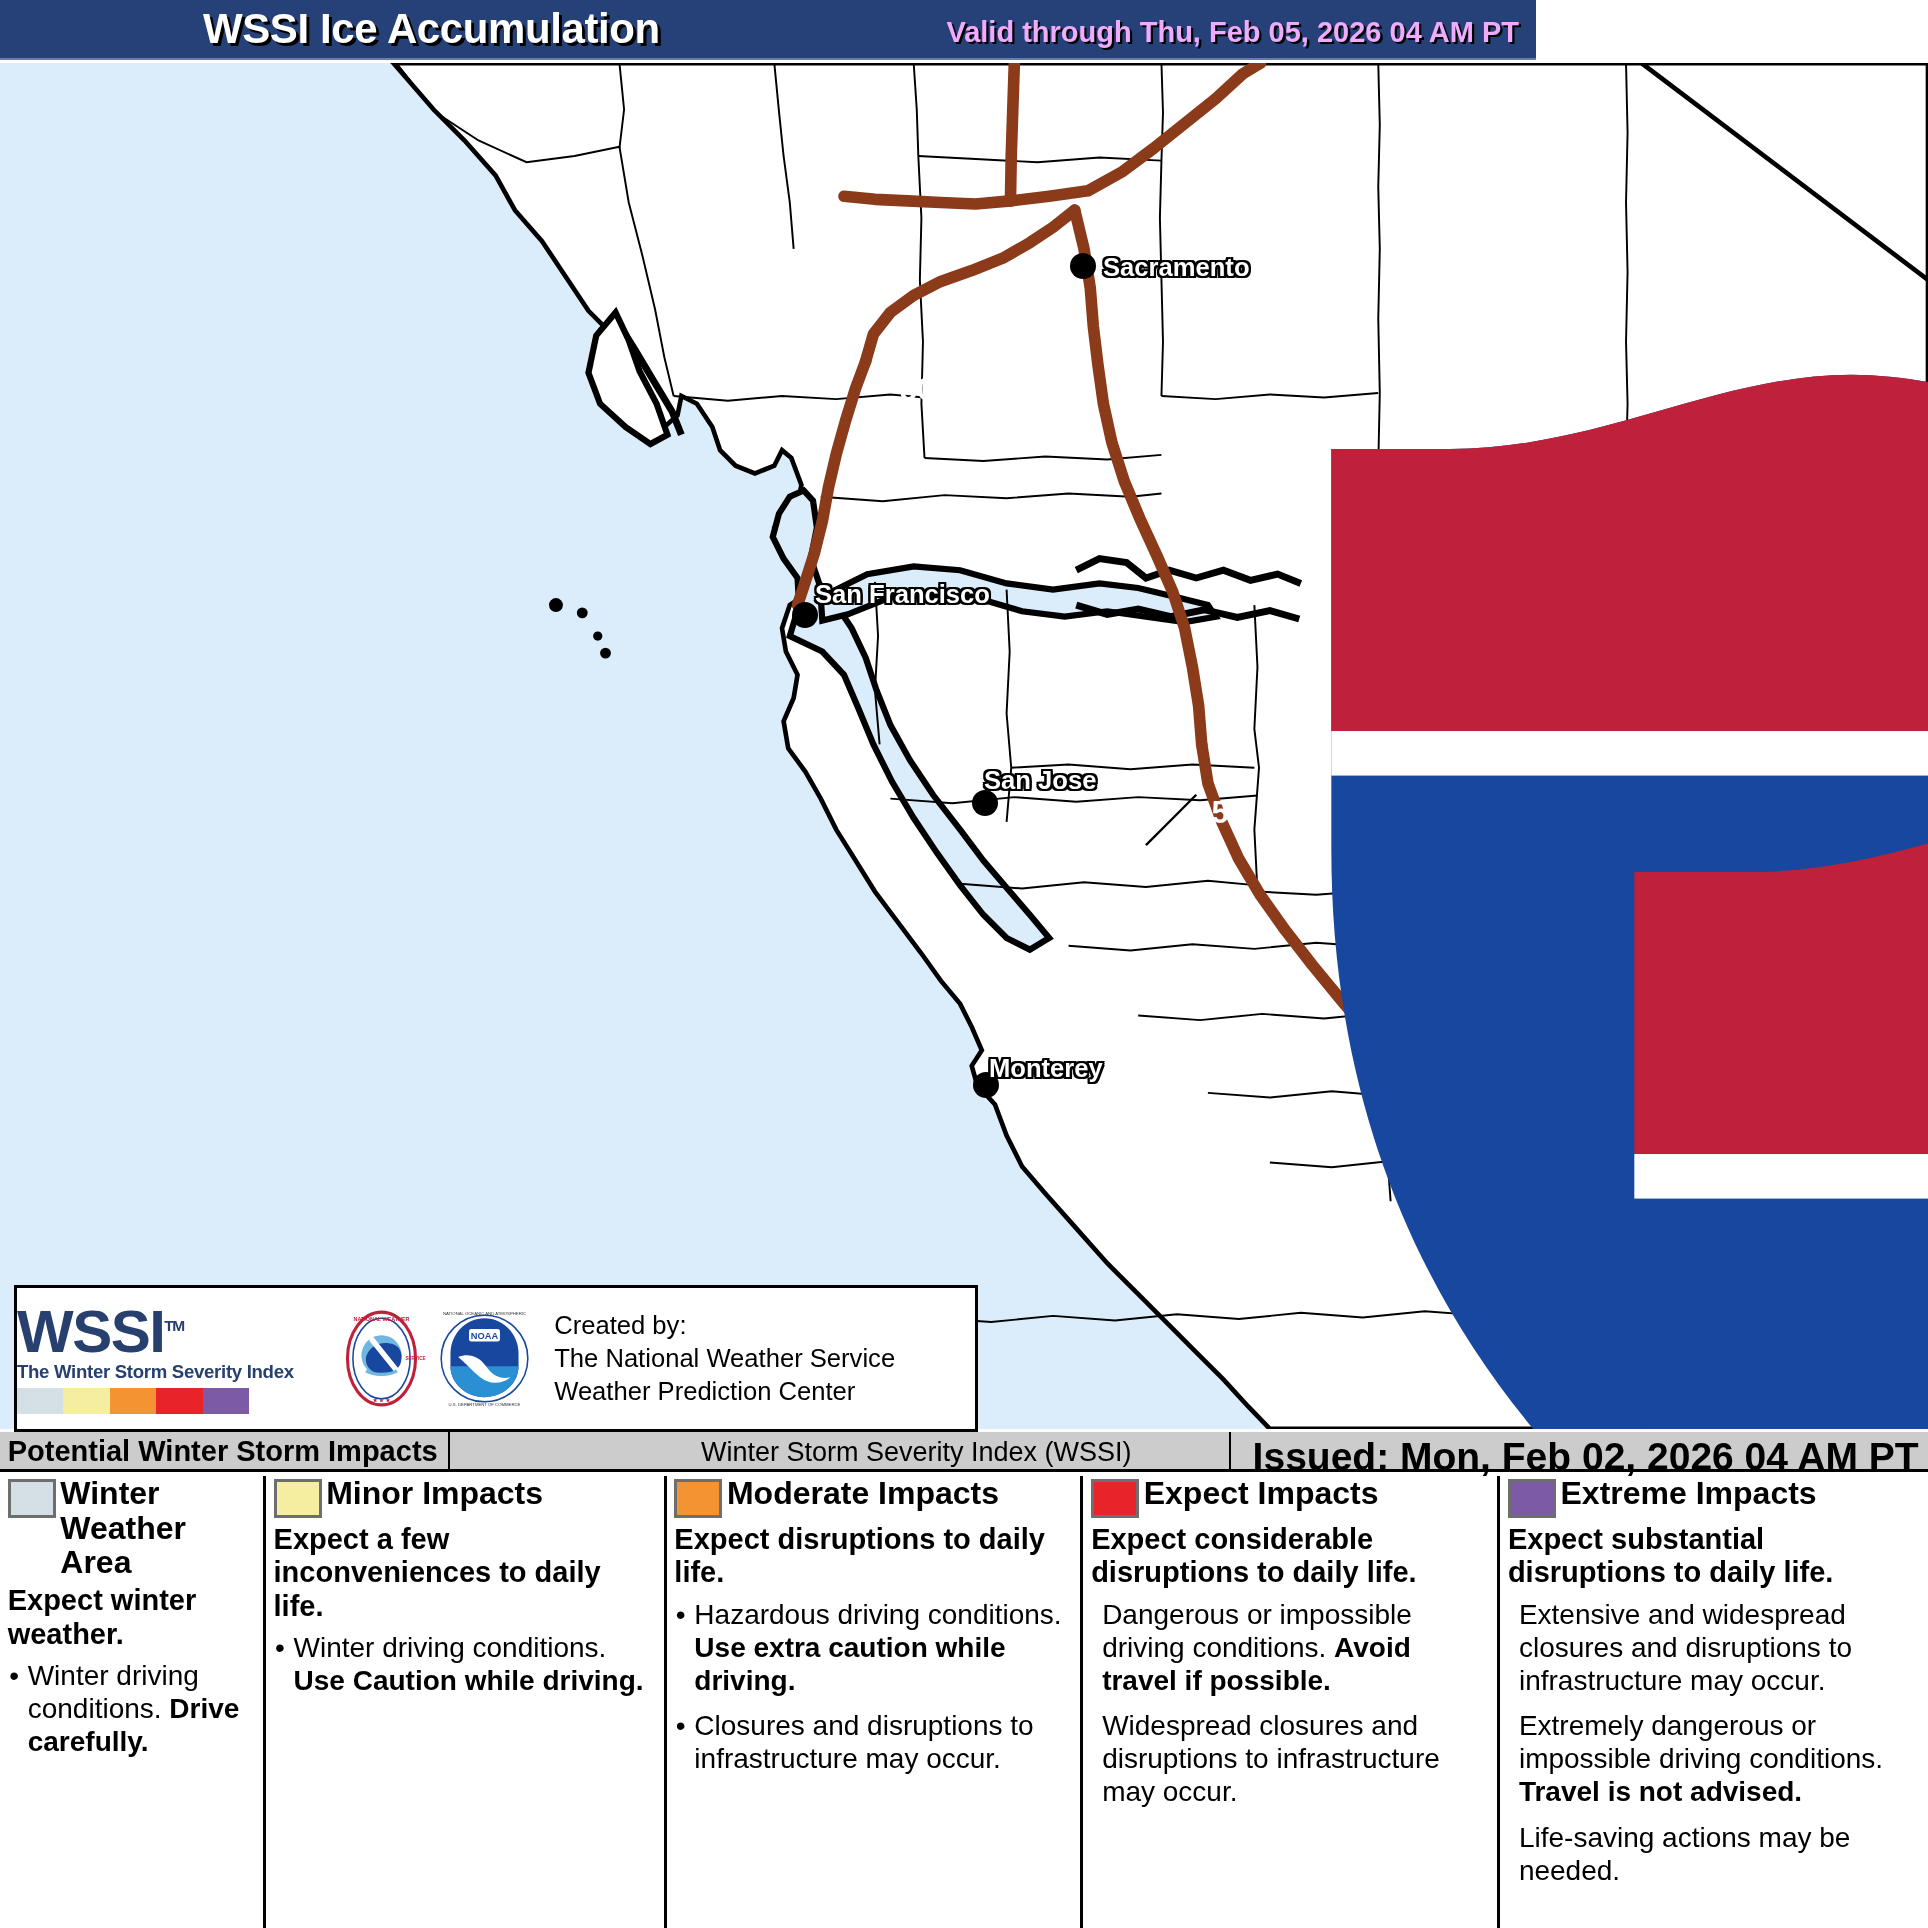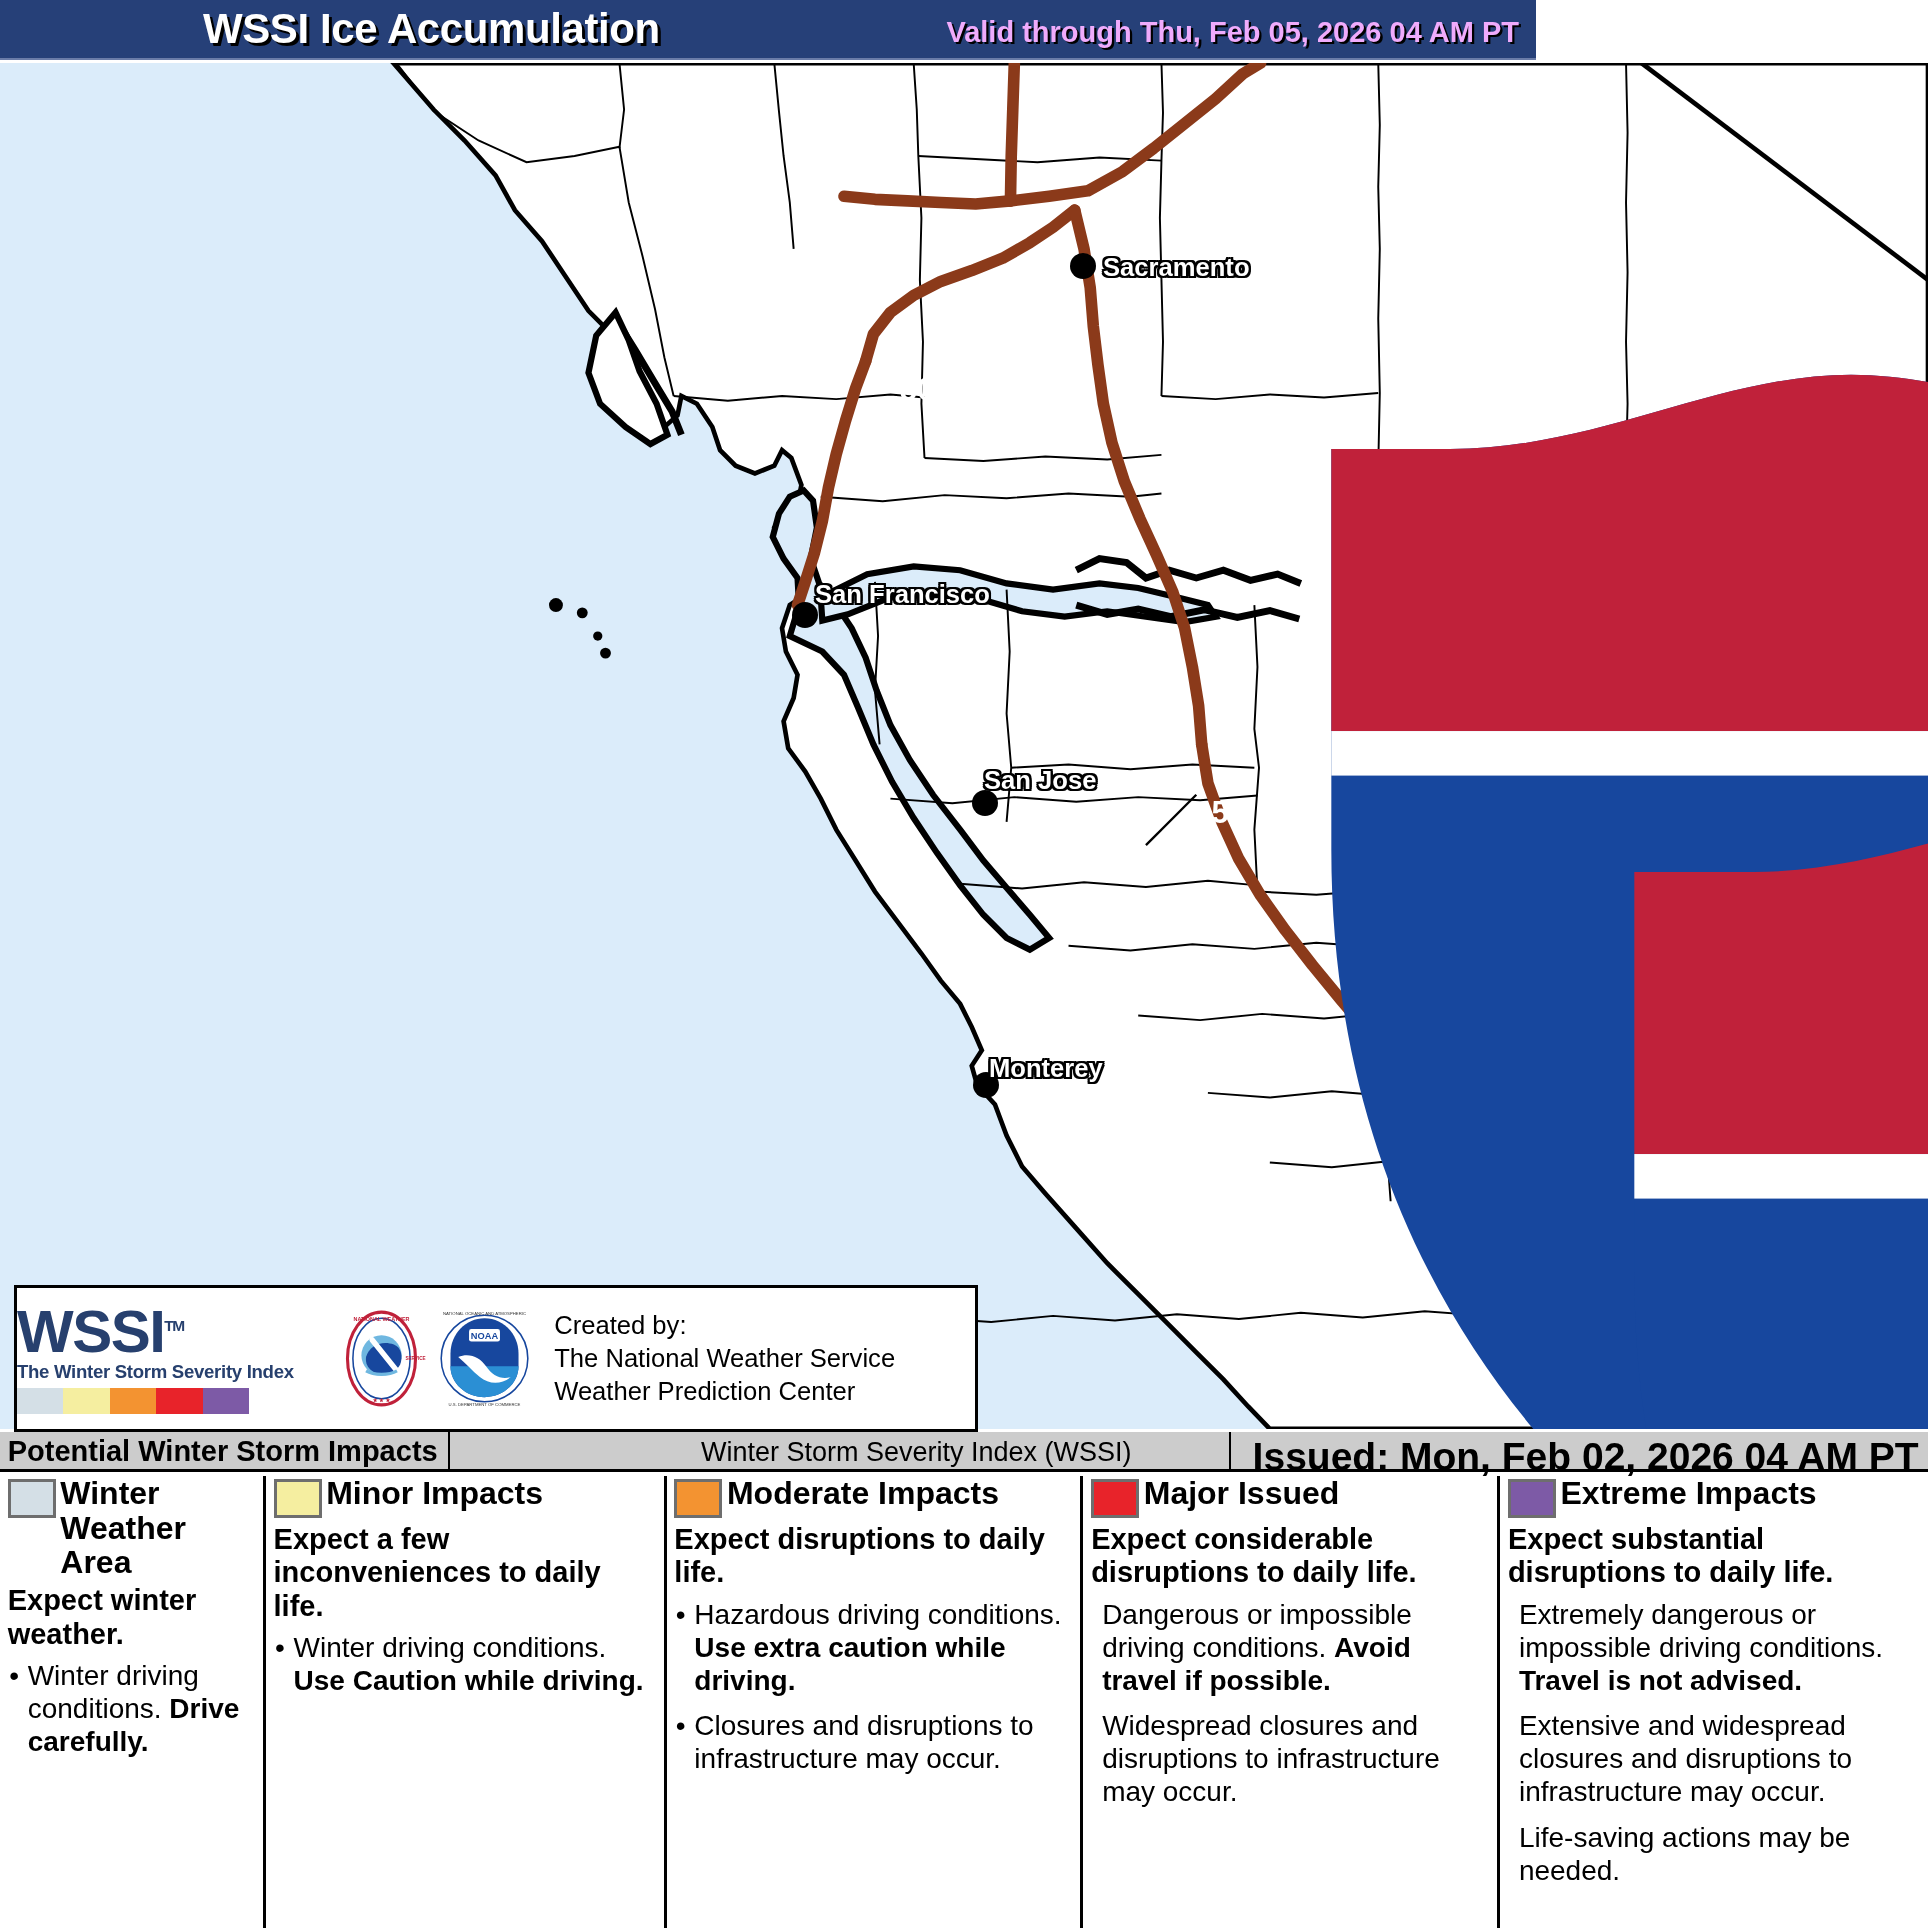--- a/index.html
+++ b/index.html
@@ -371,38 +371,38 @@
       <div class="lbold">Expect disruptions to daily life.</div>
       <div class="lbullets">
         <div class="lb"><span class="dot">•</span><span>Hazardous driving conditions. </span><b>Use extra caution while driving.</b></div>
         <div class="lb"><span class="dot">•</span><span>Closures and disruptions to infrastructure may occur.</span><b></b></div>
       </div>
     </div>
 
     <div class="lcol c3">
       <div class="lhead">
         <div class="swatch" style="background:#e8232a"></div>
-        <div class="lhead-title">Major Issued</div>
+        <div class="lhead-title">Expect Impacts</div>
       </div>
       <div class="lbold">Expect considerable disruptions to daily life.</div>
       <div class="lbullets">
         <div class="lb nodot"><span>Dangerous or impossible driving conditions. </span><b>Avoid travel if possible.</b></div>
         <div class="lb nodot"><span>Widespread closures and disruptions to infrastructure may occur.</span><b></b></div>
       </div>
     </div>
 
     <div class="lcol c4">
       <div class="lhead">
         <div class="swatch" style="background:#7d5aa6"></div>
         <div class="lhead-title">Extreme Impacts</div>
       </div>
       <div class="lbold">Expect substantial disruptions to daily life.</div>
       <div class="lbullets">
+        <div class="lb nodot"><span>Extensive and widespread closures and disruptions to infrastructure may occur.</span><b></b></div>
         <div class="lb nodot"><span>Extremely dangerous or impossible driving conditions. </span><b>Travel is not advised.</b></div>
-        <div class="lb nodot"><span>Extensive and widespread closures and disruptions to infrastructure may occur.</span><b></b></div>
         <div class="lb nodot"><span>Life-saving actions may be needed.</span><b></b></div>
       </div>
     </div>
 
   </div>
 
 </div>
 
 
 </body></html>

